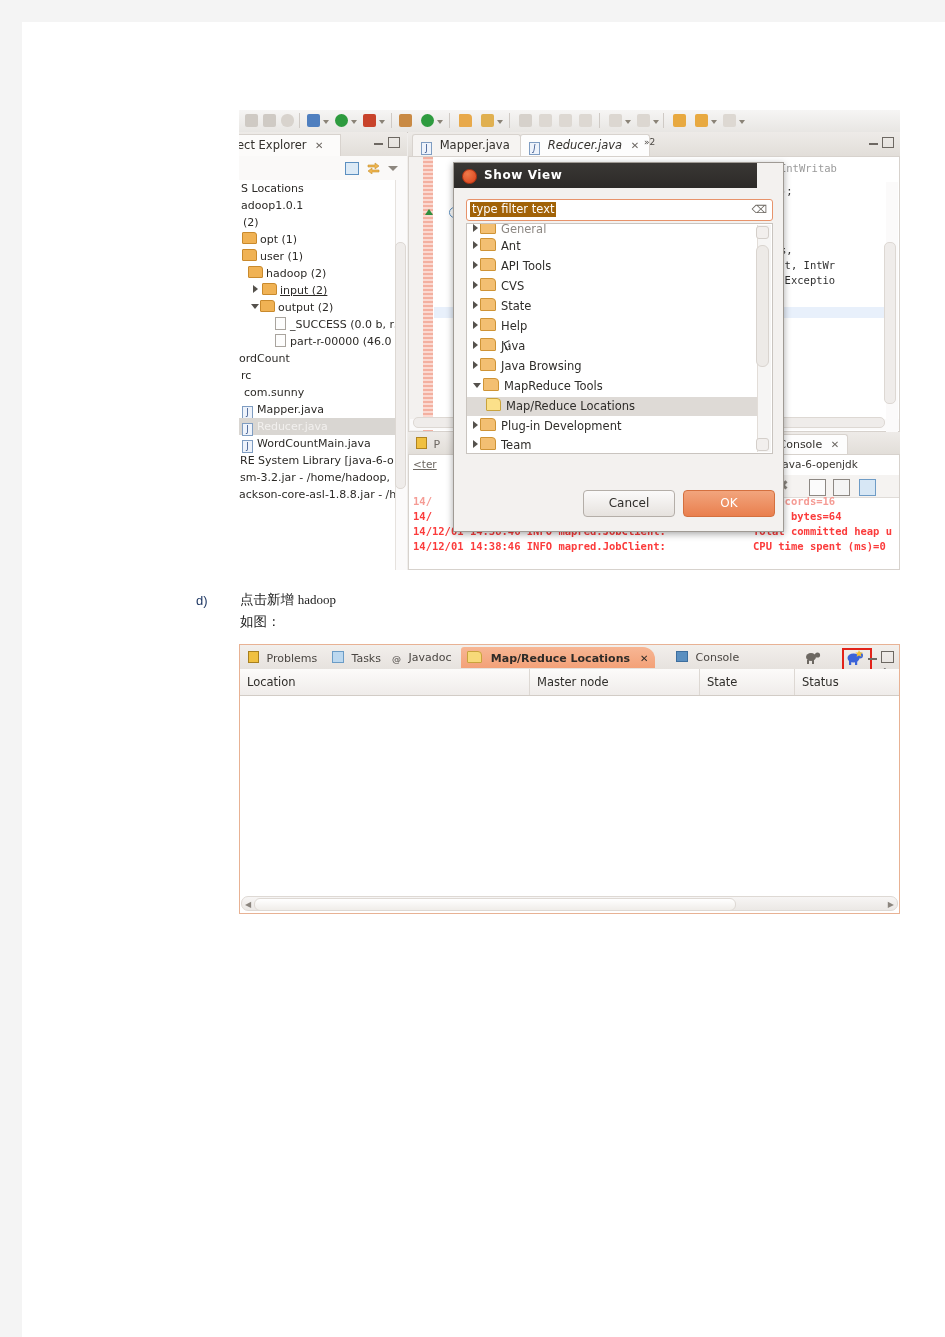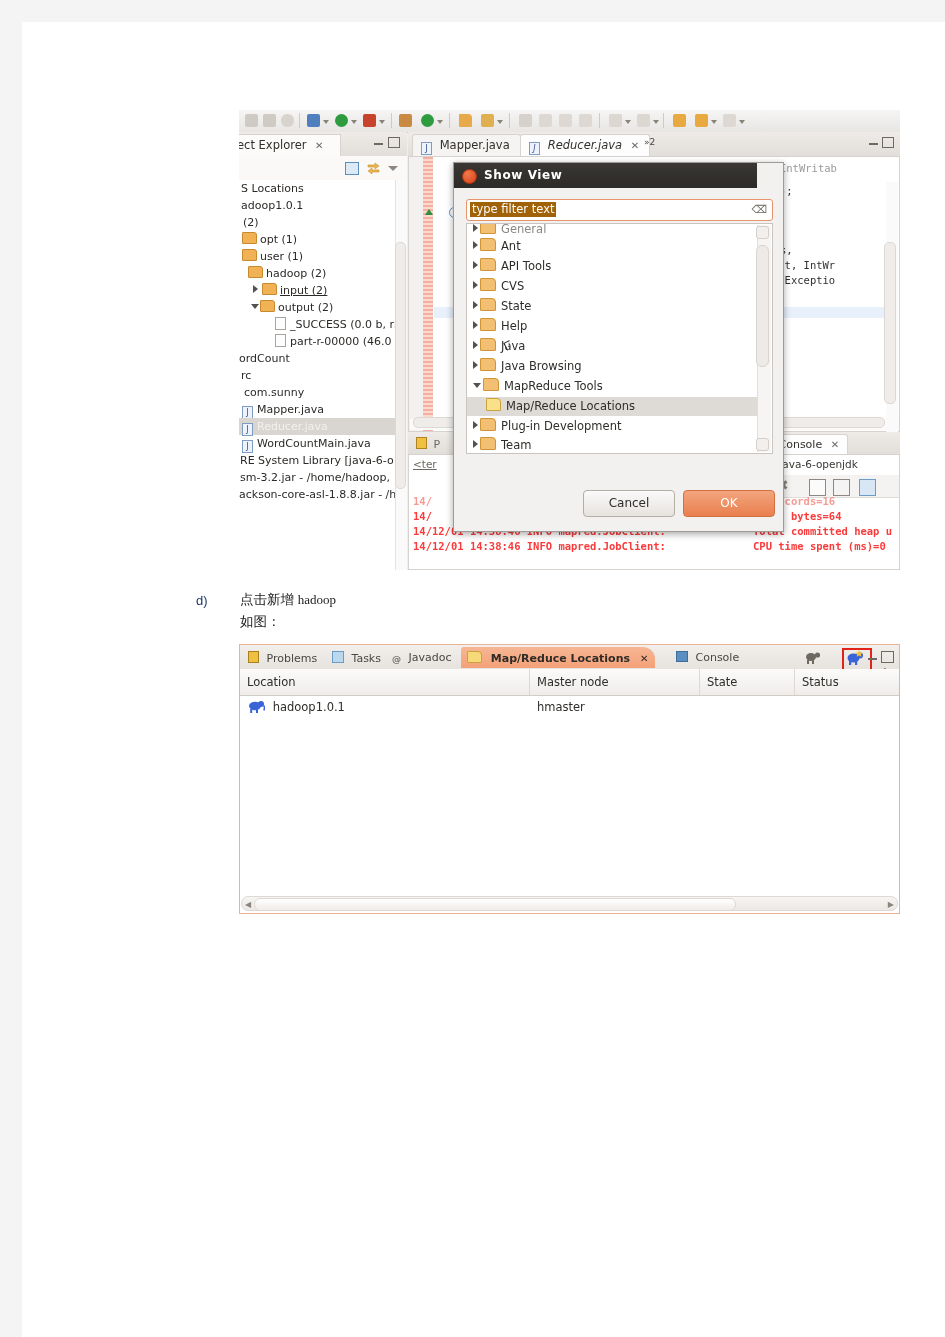--- a/index.html
+++ b/index.html
@@ -467,37 +467,20 @@
         </div>
     </div>
 
     <div class="f2-hdr">
       <div class="f2-hcell" style="left:0px;width:290px;">Location</div>
       <div class="f2-hcell" style="left:290px;width:170px;">Master node</div>
       <div class="f2-hcell" style="left:460px;width:95px;">State</div>
       <div class="f2-hcell" style="left:555px;width:104px;border-right:none;">Status</div>
     </div>
 
-    <div class="f2-row">
-      <div class="f2-cell" style="left:0px;width:290px;">
-        <span class="eleph">
-          <svg viewBox="0 0 18 13" style="width:18px;height:13px;">
-            <ellipse cx="8" cy="6" rx="6" ry="4.2" fill="#3b63d8"></ellipse>
-            <circle cx="14" cy="4" r="3" fill="#3b63d8"></circle>
-            <path d="M16.6 5.4 q1.6 2.2 .2 5" stroke="#3b63d8" stroke-width="1.5" fill="none"></path>
-            <rect x="3.2" y="9" width="2" height="4" fill="#3b63d8"></rect>
-            <rect x="9" y="9" width="2" height="4" fill="#3b63d8"></rect>
-          </svg>
-        </span>
-        <span>hadoop1.0.1</span>
-      </div>
-      <div class="f2-cell" style="left:290px;width:170px;">hmaster</div>
-      <div class="f2-cell" style="left:460px;width:95px;"></div>
-      <div class="f2-cell" style="left:555px;width:104px;"></div>
-    </div>
 
     <div class="f2-hscroll">
       <span class="f2-harrow" style="left:3px;">◀</span>
       <div class="f2-hthumb"></div>
       <span class="f2-harrow" style="right:3px;">▶</span>
     </div>
   </div>
 
 </div>
 

